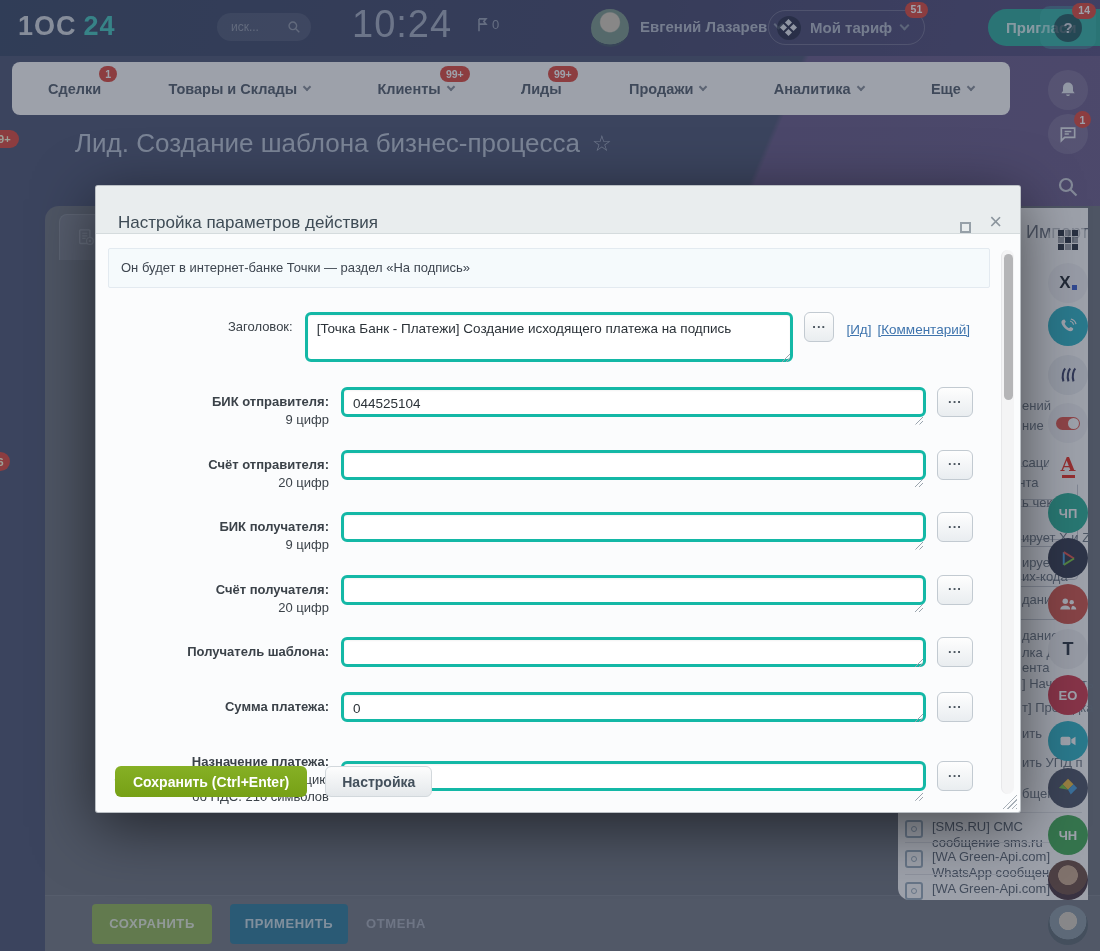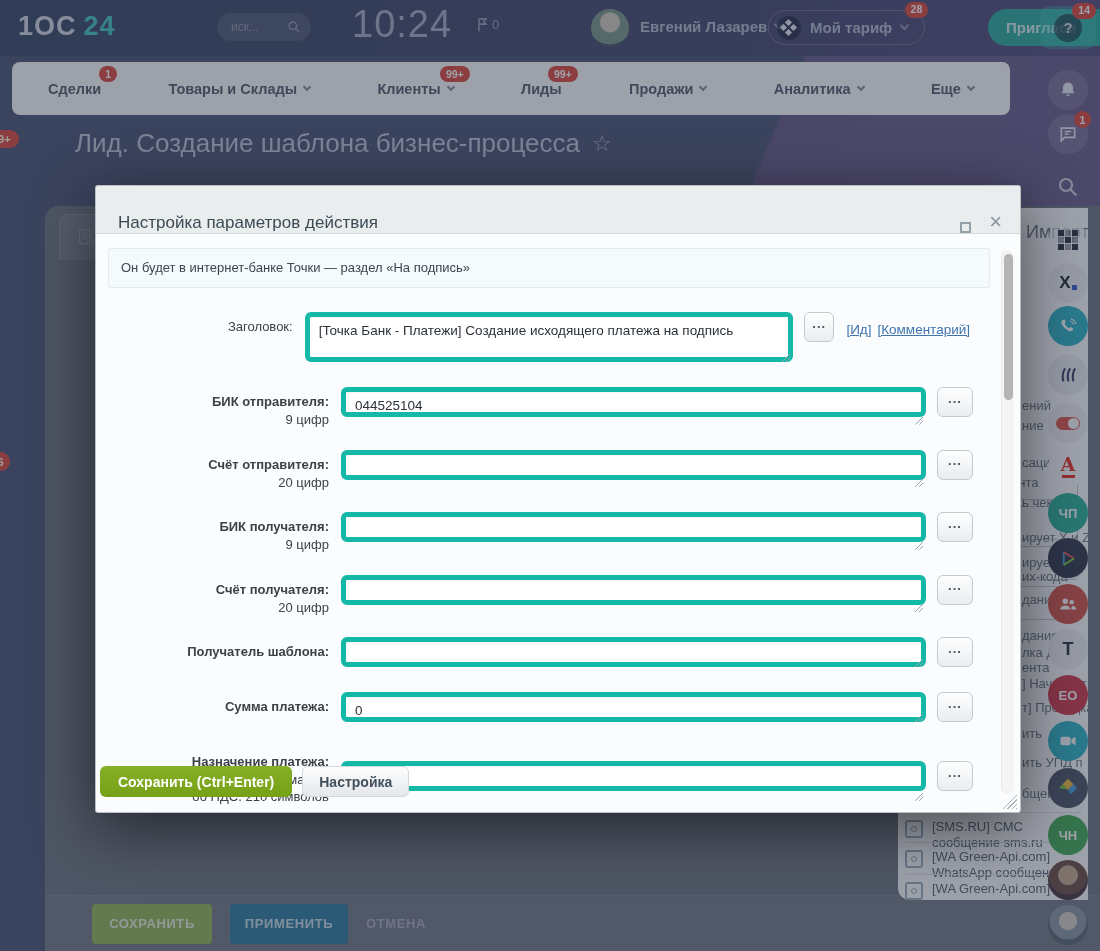--- a/index.html
+++ b/index.html
@@ -80,28 +80,28 @@
   .mnote{position:absolute;left:12px;top:62px;right:30px;height:40px;background:#f5fafc;border:1px solid #e3eaf0;border-radius:2px;font-size:13px;color:#3e4650;padding:11px 12px}
   .mscroll{position:absolute;right:6px;top:64px;width:13px;height:544px;background:#f4f4f5;border-left:1px solid #e8e8ea;border-radius:7px}
   .mthumb{position:absolute;left:2px;top:4px;width:9px;height:146px;background:#b5b5b7;border-radius:5px;cursor:grab}
   .mform{position:absolute;left:13px;top:126px;right:44px}
   .frow{display:flex;margin-bottom:21px}
   .flab{width:232px;padding:7px 12px 0 0;text-align:right}
   .flm{font-size:13px;color:#3b4249;line-height:1.25}
   .flm.b{font-weight:700}
   .fls{font-size:13px;color:#3b4249;margin-top:2px;line-height:1.25}
   .fwrap{position:relative;width:585px}
-  .ftext{width:100%;height:30px;border:5px solid #14b8a6;border-radius:6px;background:#fff;padding:6px 9px 2px;font-family:"Liberation Sans",sans-serif;font-size:13.5px;color:#2b3238;resize:none;overflow:hidden;box-shadow:inset 0 1px 2px rgba(0,0,0,0.05);outline:none}
+  .ftext{width:100%;height:30px;border:3px solid #14b8a6;border-radius:6px;background:#fff;padding:6px 9px 2px;font-family:"Liberation Sans",sans-serif;font-size:13.5px;color:#2b3238;resize:none;overflow:hidden;box-shadow:inset 0 1px 2px rgba(0,0,0,0.05);outline:none}
   .ftext.tall{height:50px}
   .grip{position:absolute;right:3px;bottom:4px;width:10px;height:10px;background:repeating-linear-gradient(135deg,transparent,transparent 2px,#9aa4ad 2px,#9aa4ad 3px);clip-path:polygon(100% 0,100% 100%,0 100%)}
   .fmore{margin-left:11px;width:36px;height:30px;border-radius:6px;border:1px solid #c2cad1;background:linear-gradient(#fefefe,#e9edf0);color:#4a545e;font-weight:700;font-size:13px;letter-spacing:1px;cursor:pointer;font-family:inherit;padding-bottom:8px}
   .flinks{margin-left:12px;padding-top:8px;white-space:nowrap}
   .flink{color:#3f74ad;text-decoration:underline;font-size:13.5px;cursor:pointer;margin-right:6px}
   .lower .fwrap,.lower .fmore{margin-top:14px}
-  .mbuttons{position:absolute;left:4px;bottom:15px;display:flex;gap:10px}
+  .mbuttons{position:absolute;left:19px;bottom:15px;display:flex;gap:18px}
   .btn-msave{height:31px;border:none;border-radius:6px;background:linear-gradient(#86b025,#76a015);color:#fff;font-size:14px;font-weight:700;padding:0 18px;cursor:pointer;font-family:inherit}
   .btn-mcancel{height:31px;border:1px solid #d2d8dc;border-radius:6px;background:linear-gradient(#fdfdfd,#e4e8eb);color:#43505c;font-size:14px;font-weight:700;padding:0 16px;cursor:pointer;font-family:inherit}
   .mgrip{position:absolute;right:3px;bottom:3px;width:15px;height:15px;background:repeating-linear-gradient(135deg,transparent,transparent 2px,#a8b0b8 2px,#a8b0b8 3px);clip-path:polygon(100% 0,100% 100%,0 100%);cursor:nwse-resize}
 </style>
 </head>
 <body>
 
 <div class="stage">
 
   <header class="topbar">
@@ -129,21 +129,21 @@
     </div>
     <div class="tariff">
       <span class="tdia">
           <i></i>
           <i></i>
           <i></i>
           <i></i>
         </span>
       <span>Мой тариф</span>
       <span class="chev"></span>
-      <span class="rbadge tbadge">28</span>
+      <span class="rbadge tbadge">51</span>
     </div>
     <div class="invite">
       <span>Пригласи</span>
     </div>
     <div class="helpbox">
       <span class="hq">?</span>
       <span class="rbadge hbadge">14</span>
     </div>
   </header>
 

